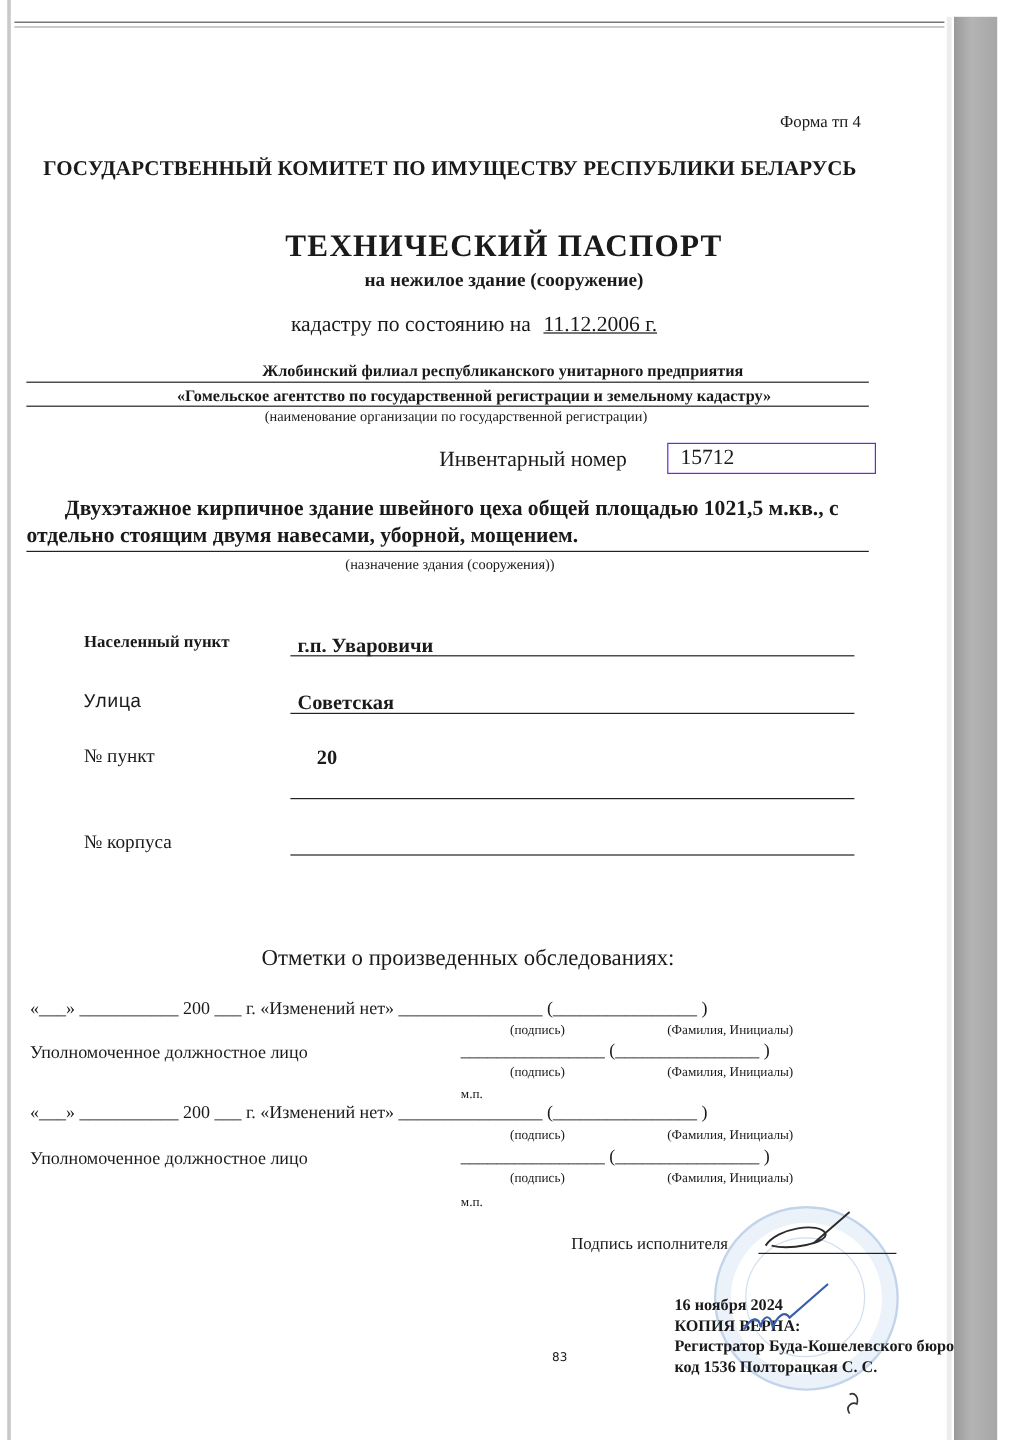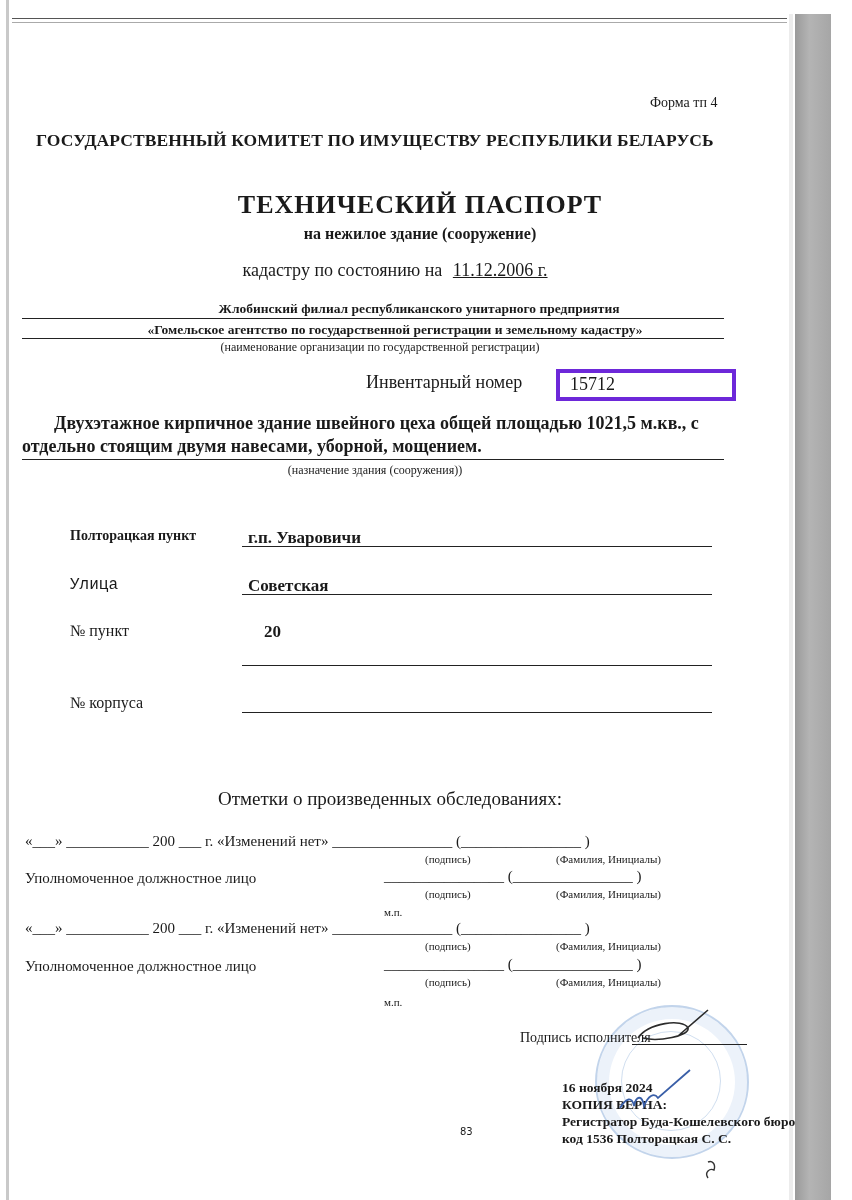--- a/index.html
+++ b/index.html
@@ -22,32 +22,32 @@
     .committee { left: 36px; top: 130px; font-size: 17.5px; font-weight: bold; letter-spacing: 0.1px; }
     .title { left: 0; width: 840px; text-align: center; top: 190px; font-size: 26px; font-weight: bold; letter-spacing: 1px; }
     .subtitle { left: 0; width: 840px; text-align: center; top: 225px; font-size: 16px; font-weight: bold; }
     .asof { left: 0; width: 790px; text-align: center; top: 260px; font-size: 18px; }
     .asof .date { text-decoration: underline; margin-left: 6px; }
     .org1 { left: 0; width: 790px; text-align: center; top: 301px; font-size: 13.5px; font-weight: bold; margin-left: 24px; }
     .org2 { left: 0; width: 790px; text-align: center; top: 322px; font-size: 13.5px; font-weight: bold; }
     .line { position: absolute; height: 1px; background: #222; }
     .org-caption { left: 0; width: 760px; text-align: center; top: 340px; font-size: 12px; }
     .inv-label { left: 366px; top: 372px; font-size: 18px; }
-    .inv-box { position: absolute; left: 556px; top: 369px; width: 172px; height: 24px; border: 4px solid #6d28d9; }
+    .inv-box { position: absolute; left: 556px; top: 369px; width: 172px; height: 24px; border: 1px solid #6d28d9; }
     .inv-value { position: absolute; left: 10px; top: 1px; font-size: 18px; }
     .purpose1 { left: 22px; top: 413px; font-size: 18px; font-weight: bold; margin-left: 32px; }
     .purpose2 { left: 22px; top: 436px; font-size: 18px; font-weight: bold; }
     .purpose-caption { left: 0; width: 750px; text-align: center; top: 463px; font-size: 12px; }
     .addr-label { font-size: 16px; }
     .addr-label.bold { font-weight: bold; font-size: 14px; }
     .addr-value { font-size: 17px; font-weight: bold; }
     .exam-title { left: 0; width: 780px; text-align: center; top: 788px; font-size: 19px; }
     .row-text { font-size: 15px; }
     .small { font-size: 11px; }
-    .exec { left: 520px; top: 1030px; font-size: 14px; }
+    .exec { left: 476px; top: 1030px; font-size: 14px; }
     .copy { left: 525px; font-size: 13.5px; font-weight: bold; margin-left: 37px; }
     .page-num { left: 460px; top: 1126px; font-size: 10px; font-family: "DejaVu Sans", sans-serif; }
     .stamp {
       position: absolute; left: 595px; top: 1005px; width: 150px; height: 150px; border-radius: 50%;
       border: 2px solid rgba(120,160,210,0.45); box-shadow: inset 0 0 0 12px rgba(150,185,225,0.18);
     }
     .stamp-inner { position: absolute; left: 24px; top: 24px; width: 98px; height: 98px; border-radius: 50%; border: 1px solid rgba(120,160,210,0.35); }
     svg.sig { position: absolute; overflow: visible; }
   </style>
 </head>
@@ -78,21 +78,21 @@
 <div class="abs inv-label">Инвентарный номер</div>
 <div class="inv-box">
   <span class="inv-value">15712</span>
 </div>
 
 <div class="abs purpose1">Двухэтажное кирпичное здание  швейного цеха общей площадью 1021,5 м.кв., с</div>
 <div class="abs purpose2">отдельно стоящим двумя навесами, уборной, мощением.</div>
 <div class="line" style="left:22px; top:459px; width:702px;"></div>
 <div class="abs purpose-caption">(назначение здания (сооружения))</div>
 
-<div class="abs addr-label bold" style="left:70px; top:528px;">Полторацкая пункт</div>
+<div class="abs addr-label bold" style="left:70px; top:528px;">Населенный пункт</div>
 <div class="abs addr-value" style="left:248px; top:528px;">г.п. Уваровичи</div>
 <div class="line" style="left:242px; top:546px; width:470px;"></div>
 
 <div class="abs addr-label" style="left:70px; top:576px;font-family:Liberation Mono, monospace;">Улица</div>
 <div class="abs addr-value" style="left:248px; top:576px;">Советская</div>
 <div class="line" style="left:242px; top:594px; width:470px;"></div>
 
 <div class="abs addr-label" style="left:70px; top:622px;">№ пункт</div>
 <div class="abs addr-value" style="left:264px; top:622px;">20</div>
 <div class="line" style="left:242px; top:665px; width:470px;"></div>

